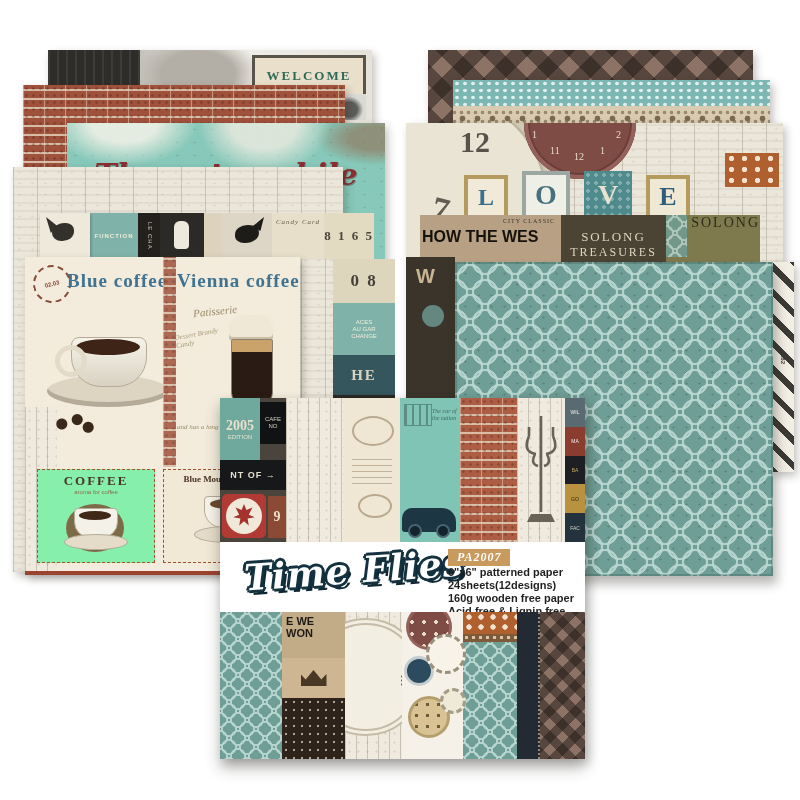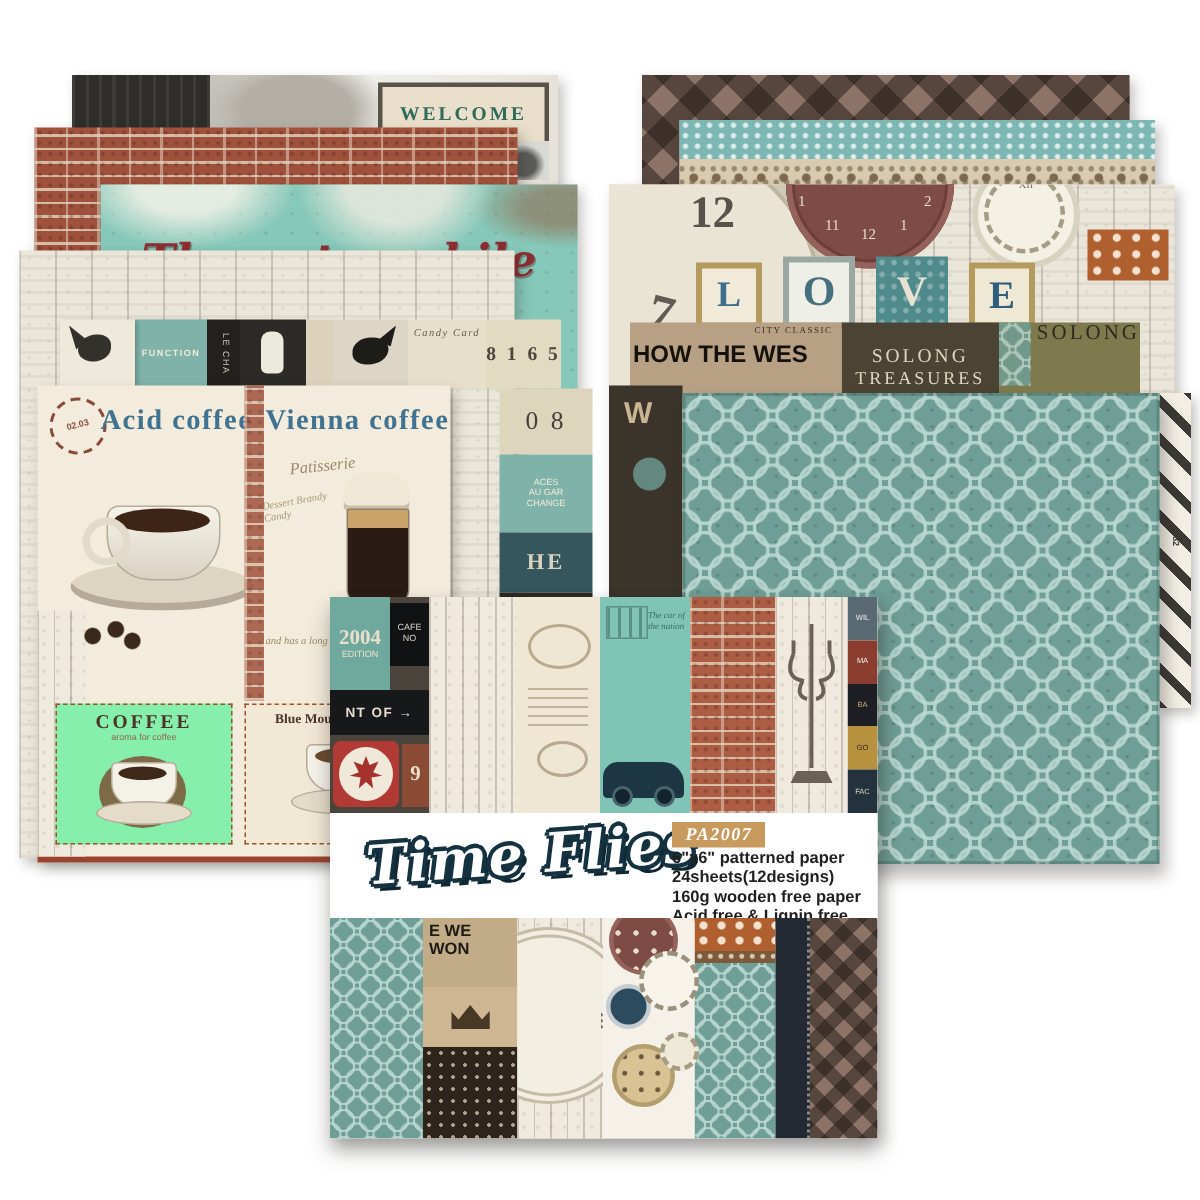--- a/index.html
+++ b/index.html
@@ -133,21 +133,21 @@
       <div style="width:52px;height:46px;background:#e7dfc9;display:flex;align-items:flex-start;justify-content:center;padding-top:5px;box-sizing:border-box;">
         <span class="serif" style="font-size:7px;font-style:italic;color:#6b5b4a;letter-spacing:1px;">Candy Card</span>
       </div>
       <div style="width:50px;height:46px;background:#e3dac2;display:flex;align-items:center;justify-content:center;">
         <span class="serif" style="font-size:13px;font-weight:bold;color:#4c463c;letter-spacing:2px;">8 1 6 5</span>
       </div>
     </div>
 
     <div class="abs" style="right:0;top:46px;width:62px;height:190px;">
       <div style="height:44px;background:#ded5bd;display:flex;align-items:center;justify-content:center;">
-        <span class="serif" style="font-size:17px;font-weight:normal;color:#45403a;letter-spacing:2px;">0 8</span>
+        <span class="serif" style="font-size:17px;font-weight:bold;color:#45403a;letter-spacing:2px;">0 8</span>
       </div>
       <div style="height:52px;background:#7fb3a9;color:#f0ead8;display:flex;flex-direction:column;align-items:center;justify-content:center;">
         <span class="tinytxt">ACES</span>
         <span class="tinytxt">AU GAR</span>
         <span class="tinytxt">CHANGE</span>
       </div>
       <div style="height:40px;background:#35565c;display:flex;align-items:center;justify-content:center;">
         <span class="serif" style="font-size:15px;font-weight:bold;color:#d8d2c0;letter-spacing:2px;">HE</span>
       </div>
       <div style="height:48px;background:#2c2824;display:flex;align-items:center;justify-content:center;">
@@ -156,21 +156,21 @@
     </div>
   </div>
 
   <div class="sheet" style="left:25px;top:257px;width:275px;height:318px;z-index:6;background:#f3ecdc;
               border-bottom:4px solid #9c4330;box-sizing:border-box;">
     <div class="abs pat-wood-sm" style="left:0;top:150px;width:32px;height:164px;"></div>
     <div class="abs circle" style="left:8px;top:8px;width:34px;height:34px;border:2px dashed #8a4a3a;transform:rotate(-14deg);
                 display:flex;align-items:center;justify-content:center;">
       <span style="font-size:6px;color:#8a4a3a;font-weight:bold;">02.03</span>
     </div>
-    <div class="abs coffeehead" style="left:42px;top:13px;font-size:19px;">Acid coffee</div>
+    <div class="abs coffeehead" style="left:42px;top:13px;font-size:19px;">Blue coffee</div>
     <div class="abs clip" style="left:152px;top:13px;width:123px;height:26px;">
       <span class="coffeehead" style="font-size:19px;white-space:nowrap;margin-top:48px;">Vienna coffee</span>
     </div>
     <div class="abs serif" style="left:168px;top:48px;font-size:11px;font-style:italic;color:#9a8a6a;transform:rotate(-6deg);">Patisserie</div>
     <div class="abs serif" style="left:150px;top:72px;width:58px;font-size:7px;font-style:italic;color:#a89a78;transform:rotate(-10deg);">Dessert Brandy Candy</div>
 
     <div class="abs" style="left:22px;top:118px;width:122px;height:32px;background:#ddd4c2;border-radius:50%;
                 box-shadow:inset 0 -5px 0 rgba(110,95,75,.35);"></div>
     <div class="abs" style="left:46px;top:80px;width:74px;height:48px;background:linear-gradient(#f6f3ea,#d9d2c2);
                 border-radius:8px 8px 30px 30px;border:1px solid #b5ab97;"></div>
@@ -231,25 +231,20 @@
 
     <div class="abs circle" style="left:118px;top:-56px;width:112px;height:112px;background:#7e4b45;
                 box-shadow:inset 0 0 0 4px #94625b, inset 0 0 0 6px #6d3e39;">
       <span class="serif abs" style="left:8px;top:62px;font-size:10px;color:#e7dcc8;">1</span>
       <span class="serif abs" style="left:26px;top:78px;font-size:10px;color:#e7dcc8;">11</span>
       <span class="serif abs" style="left:50px;top:84px;font-size:10px;color:#e7dcc8;">12</span>
       <span class="serif abs" style="left:76px;top:78px;font-size:10px;color:#e7dcc8;">1</span>
       <span class="serif abs" style="left:92px;top:62px;font-size:10px;color:#e7dcc8;">2</span>
     </div>
 
-    <div class="abs circle" style="left:242px;top:-16px;width:64px;height:64px;background:#f4f0e4;border:4px solid #d8d2c0;
-                display:flex;align-items:flex-start;justify-content:center;">
-      <div class="abs circle" style="left:4px;top:4px;width:48px;height:48px;border:3px dashed #a59c86;"></div>
-      <span class="serif" style="font-size:7px;color:#7a7262;margin-top:8px;z-index:1;">XII</span>
-    </div>
 
     <div class="abs" style="right:4px;top:30px;width:54px;height:34px;background-color:#b05f2e;
                 background-image:radial-gradient(circle,rgba(250,240,225,.9) 2.4px,transparent 3px);
                 background-size:13px 11px;"></div>
 
     <div class="abs" style="left:58px;top:48px;display:flex;gap:14px;align-items:flex-end;">
       <div style="width:44px;height:44px;background:#f1ead8;border:4px solid #b49a5c;box-sizing:border-box;display:flex;align-items:center;justify-content:center;">
         <span class="serif" style="font-size:24px;font-weight:bold;color:#3d6e8e;">L</span>
       </div>
       <div style="width:48px;height:48px;background:#eef0e8;border:4px solid #9aa7a2;box-sizing:border-box;display:flex;align-items:center;justify-content:center;">
@@ -292,21 +287,21 @@
 
   <div class="sheet pat-quatre" style="left:455px;top:262px;width:318px;height:314px;z-index:5;
               box-shadow:4px 8px 10px rgba(40,35,30,.32), inset 0 0 0 2px rgba(40,70,60,.25);"></div>
 
   <div class="abs" style="left:220px;top:398px;width:365px;height:361px;z-index:20;background:#fff;
               box-shadow:0 9px 14px rgba(40,35,30,.30), 4px 4px 9px rgba(40,35,30,.22);">
 
     <div class="abs clip" style="left:0;top:0;width:365px;height:144px;display:flex;">
       <div style="width:66px;position:relative;background:#4a443c;">
         <div style="position:absolute;left:0;top:0;width:40px;height:62px;background:#6fa89d;display:flex;flex-direction:column;align-items:center;justify-content:center;">
-          <span class="serif" style="font-size:14px;font-weight:bold;color:#e8e0cc;">2004</span>
+          <span class="serif" style="font-size:14px;font-weight:bold;color:#e8e0cc;">2005</span>
           <span class="tinytxt" style="color:#e8e0cc;">EDITION</span>
         </div>
         <div style="position:absolute;left:40px;top:4px;width:26px;height:42px;background:#101214;display:flex;align-items:center;justify-content:center;">
           <span class="tinytxt" style="color:#d8d2c2;text-align:center;">CAFE NO</span>
         </div>
         <div style="position:absolute;left:0;top:62px;width:66px;height:30px;background:#17181a;display:flex;align-items:center;justify-content:center;">
           <span style="font-size:9px;font-weight:bold;color:#e4ddd0;letter-spacing:1px;">NT OF →</span>
         </div>
         <div style="position:absolute;left:2px;top:96px;width:44px;height:44px;background:#b23a35;border-radius:5px;display:flex;align-items:center;justify-content:center;">
           <div class="circle" style="width:36px;height:36px;background:#f0e9da;display:flex;align-items:center;justify-content:center;">

